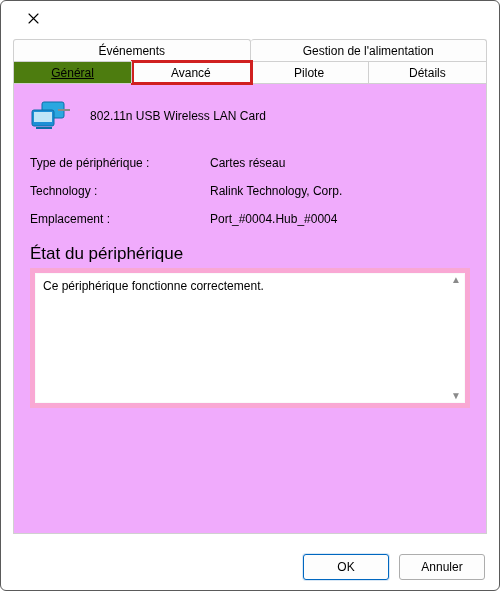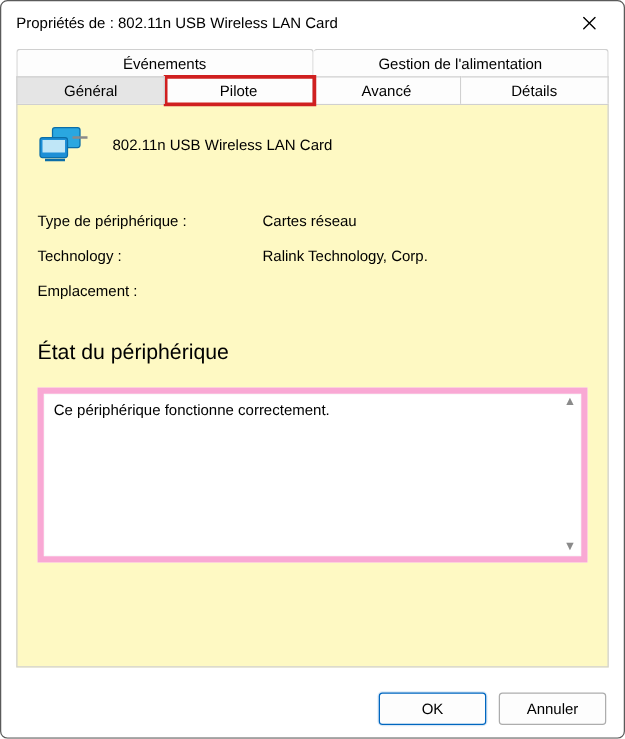--- a/index.html
+++ b/index.html
@@ -58,38 +58,38 @@
     justify-content: center;
     font-size: 12px;
     position: relative;
     cursor: pointer;
   }
   .tab + .tab { border-left: none; text-align: center; }
   .tab-row.top .tab {
     border-radius: 3px 3px 0 0;
   }
   .tab.active {
-    background: #e5e5e5;
+    background: #4d7c0f;
     z-index: 2;
+    text-decoration: underline;
   }
   .tab-highlight {
     border: 3px solid #d02020;
     position: absolute;
     pointer-events: none;
     box-sizing: border-box;
   }
   .panel {
     border: 1px solid #d0d0d0;
     border-top: 1px solid #d0d0d0;
     flex: 1;
     padding: 14px 16px 14px 16px;
-    background: #fef9c3;
-    display: flex;
-    flex-direction: column;
-    gap: 14px;
+    background: #f0abfc;
+    display: flex;
+    flex-direction: column;
   }
   .device-row {
     display: flex;
     align-items: center;
     gap: 16px;
     margin-bottom: 22px;
   }
   .device-icon svg { display: block; }
   .device-name {
     font-size: 12px;
@@ -154,21 +154,20 @@
     box-shadow: 0 0 0 1px rgba(0,103,192,0.15);
     margin-left: 24px;
   }
 </style>
 </head>
 <body>
 
 <div class="window">
 
   <div class="titlebar">
-    <span class="title">Propriétés de : 802.11n USB Wireless LAN Card</span>
     <div class="close">
       <svg width="11" height="11" viewBox="0 0 11 11">
         <path d="M1 1 L10 10 M10 1 L1 10" stroke="#000" stroke-width="1.1" stroke-linecap="round"></path>
       </svg>
     </div>
   </div>
 
   <div class="content">
 
     <div class="tabs" style="position:relative;">
@@ -177,25 +176,25 @@
           <span>Événements</span>
         </div>
         <div class="tab">
           <span>Gestion de l'alimentation</span>
         </div>
       </div>
       <div class="tab-row">
         <div class="tab active">
           <span>Général</span>
         </div>
-        <div class="tab">
-          <span>Pilote</span>
-        </div>
         <div class="tab" id="tab-adv">
           <span>Avancé</span>
+        </div>
+        <div class="tab">
+          <span>Pilote</span>
         </div>
         <div class="tab">
           <span>Détails</span>
         </div>
       </div>
       <div class="tab-highlight" style="left:118px; top:21px; width:122px; height:25px;"></div>
     </div>
 
     <div class="panel">
 
@@ -211,20 +210,21 @@
         </div>
         <div class="device-name">802.11n USB Wireless LAN Card</div>
       </div>
 
       <div class="info-grid">
         <div class="info-label">Type de périphérique :</div>
         <div class="info-value">Cartes réseau</div>
         <div class="info-label">Technology :</div>
         <div class="info-value">Ralink Technology, Corp.</div>
         <div class="info-label">Emplacement :</div>
+        <div class="info-value">Port_#0004.Hub_#0004</div>
       </div>
 
       <div class="group-label">État du périphérique</div>
       <div class="status-box">
         <span>Ce périphérique fonctionne correctement.</span>
         <div class="status-scroll">
           <span class="arrow">▲</span>
           <span class="arrow">▼</span>
         </div>
       </div>

